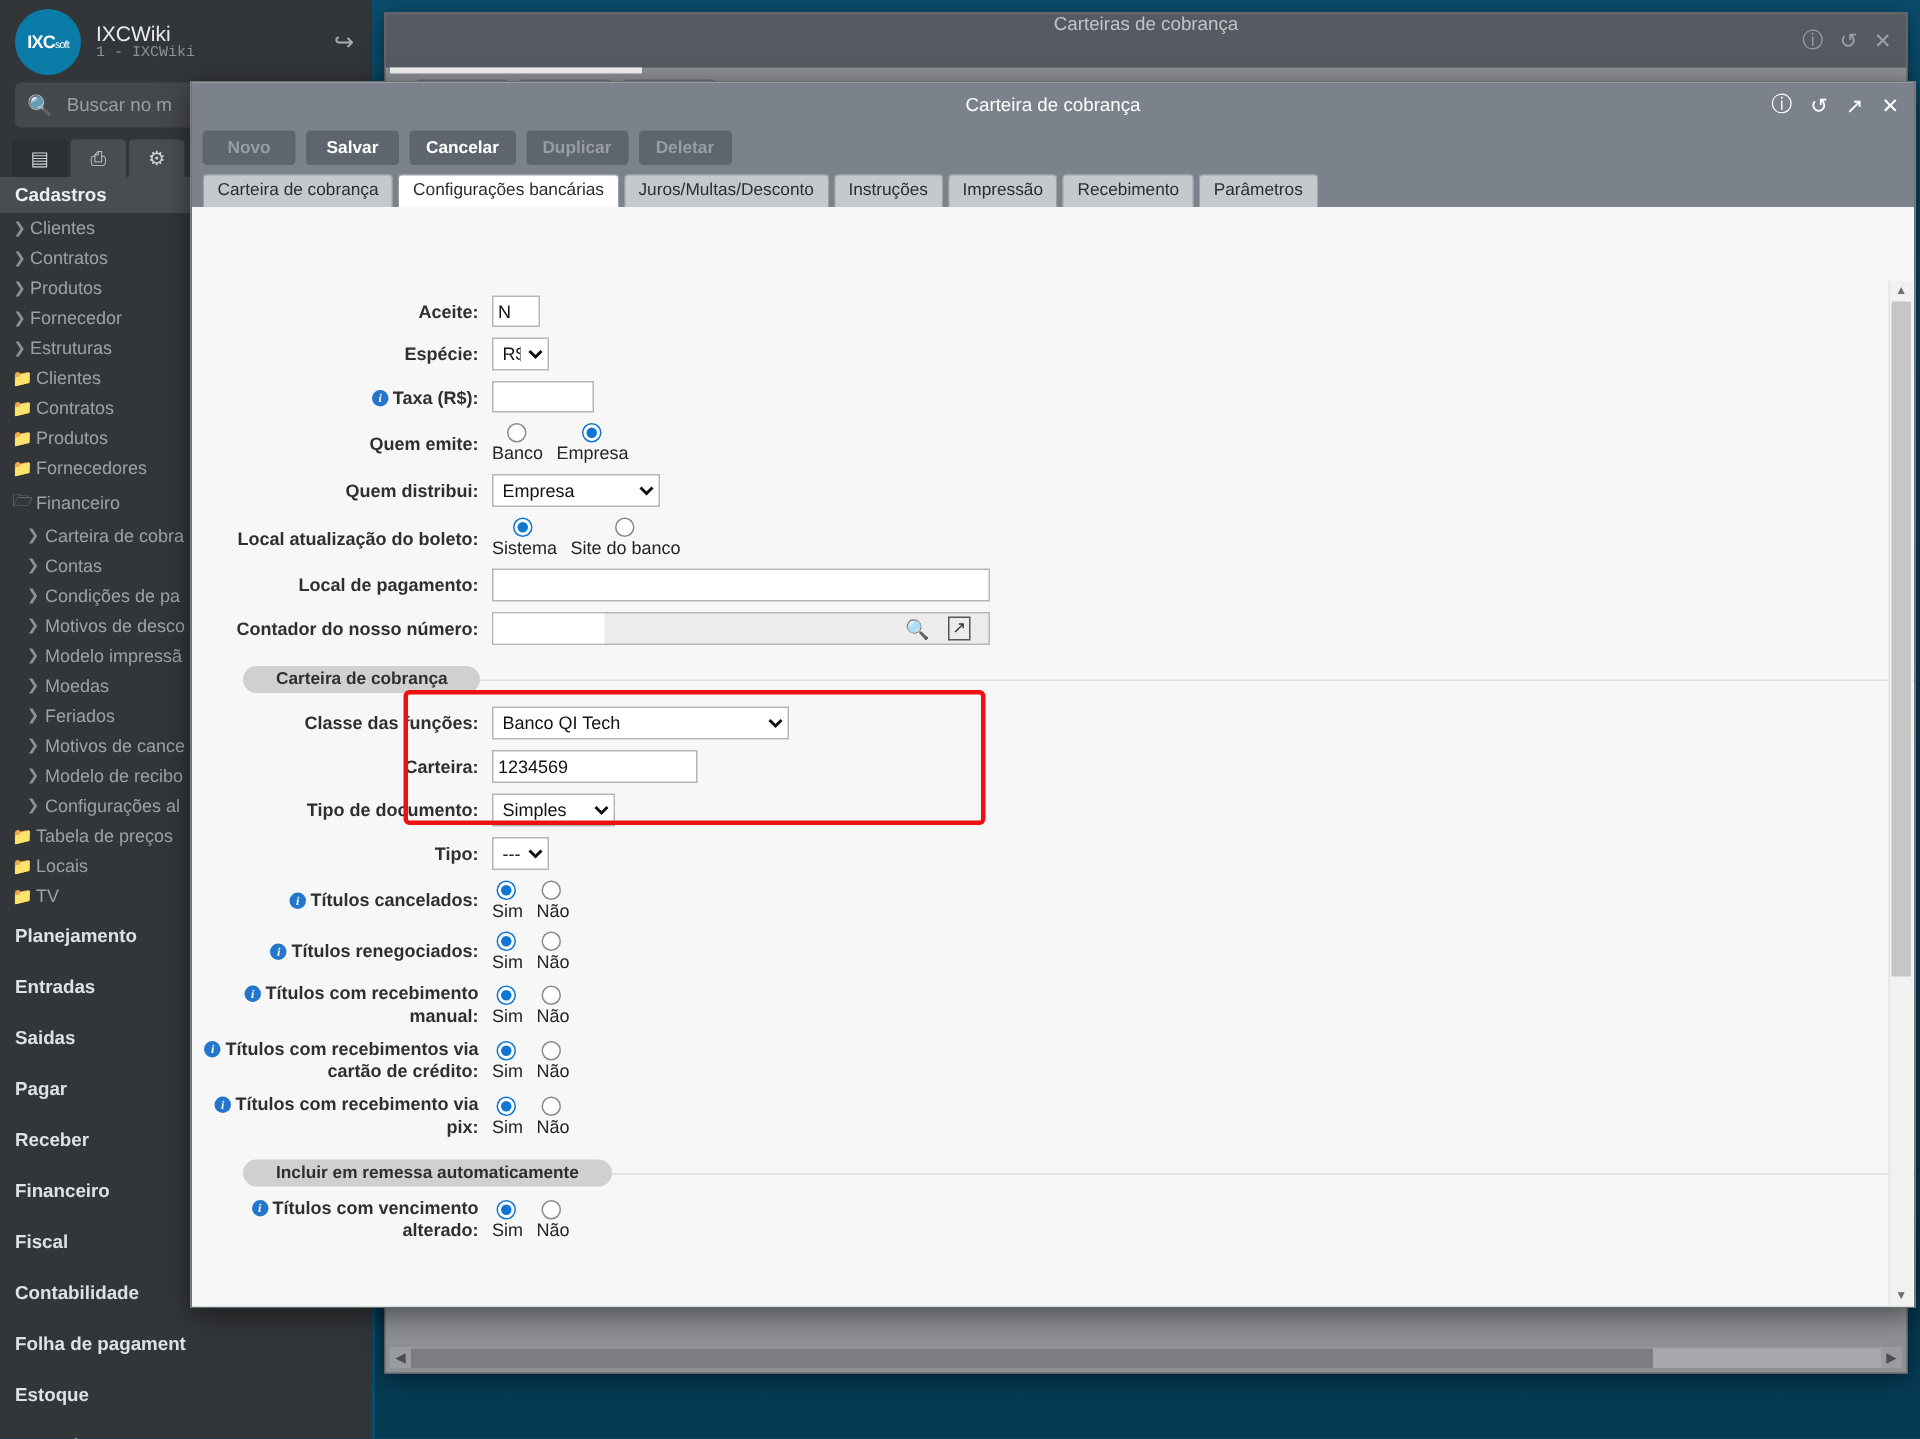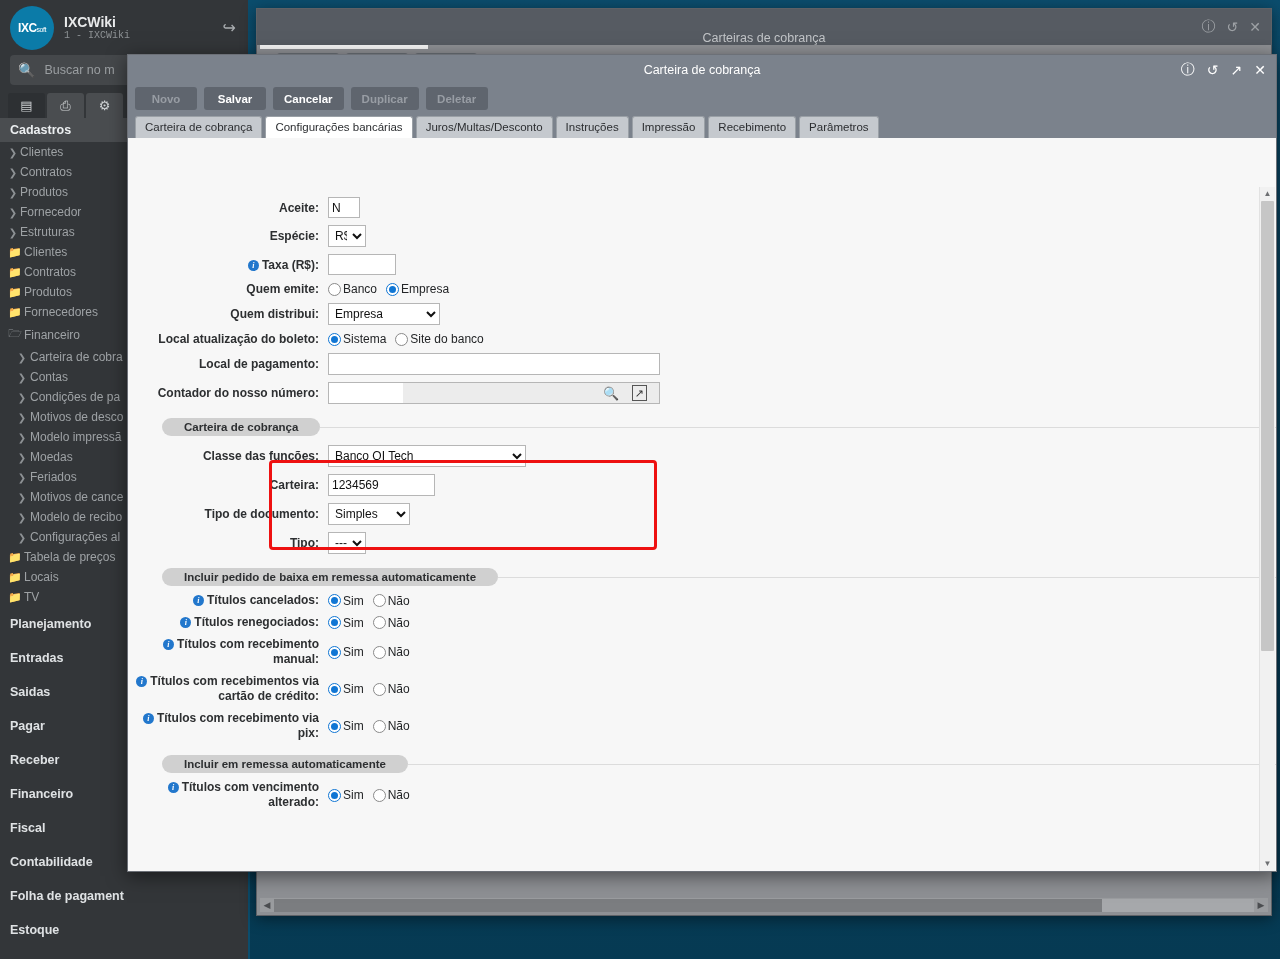--- a/index.html
+++ b/index.html
@@ -28,21 +28,21 @@
     position: relative;
   }
   .logo-circle {
     width: 44px; height: 44px; border-radius: 50%;
     background: #0b7ba8; display: flex; align-items: center; justify-content: center;
     flex: 0 0 44px;
   }
   .logo-text { color: #fff; font-size: 12px; font-weight: bold; letter-spacing: -.5px; }
   .logo-text sub { font-size: 7px; font-weight: normal; vertical-align: baseline; }
   .brand-wrap { margin-left: 10px; line-height: 1.15; }
-  .brand-title { color: #e9eaeb; font-size: 14px; font-weight: bold; }
+  .brand-title { color: #e9eaeb; font-size: 14px; font-weight: normal; }
   .brand-sub { color: #8e9295; font-size: 10px; font-family: Liberation Mono, monospace; }
   #logout-icon {
     position: absolute; right: 12px; top: 18px; color: #a9adb0; font-size: 16px;
   }
 
   #search-wrap { padding: 0 10px; }
   #search-box {
     height: 30px; background: #45484b; border-radius: 4px;
     display: flex; align-items: center; padding: 0 8px;
   }
@@ -80,21 +80,21 @@
   }
 
   
   #bg-window {
     position: absolute; left: 256px; top: 8px; width: 1016px; height: 908px;
     background: #8e9094; border: 1px solid #5e6166;
     box-shadow: 0 3px 14px rgba(0,0,0,.45);
   }
   #bg-window .titlebar {
     height: 36px; background: #565b62; color: #c2c5c8;
-    display: flex; align-items: flex-end; justify-content: center;
+    display: flex; align-items: flex-start; justify-content: center;
     position: relative; font-size: 12.5px;
   }
   #bg-window .titlebar .tb-icons {
     position: absolute; right: 10px; top: 0; height: 36px;
     display: flex; align-items: center; gap: 11px; color: #9da1a5; font-size: 14px;
   }
   #bg-window .bg-toolbar { display: flex; gap: 7px; padding: 8px 20px 0 20px; }
   #bg-window .bg-btn { width: 62px; height: 24px; background: #6b7077; border-radius: 3px; }
   #bg-hscroll {
     position: absolute; left: 3px; right: 3px; bottom: 3px; height: 14px;
@@ -178,21 +178,21 @@
   .fctl { display: flex; align-items: center; }
   input.txt {
     height: 21px; border: 1px solid #b6b6b6; background: #fff;
     font-size: 12px; font-family: inherit; padding: 0 3px; color: #111; outline: 0;
   }
   select.sel {
     height: 22px; border: 1px solid #b6b6b6; background: #fff;
     font-size: 12px; font-family: inherit; color: #111; padding: 0 2px;
   }
   .radio-grp { display: flex; align-items: center; gap: 9px; }
-  .radio-grp label { display: flex; align-items: center; font-size: 12px; color: #232527; cursor: pointer; }
+  .radio-grp label { display: flex; align-items: center; font-size: 12px; color: #232527; cursor: pointer; flex-direction: column; }
   .rad {
     width: 13px; height: 13px; border-radius: 50%;
     border: 1px solid #8a8a8a; background: #fff; margin-right: 2px;
     display: inline-block; position: relative; flex: 0 0 13px;
   }
   .rad.on { border-color: #1076d4; }
   .rad.on::after {
     content: ""; position: absolute; left: 2px; top: 2px;
     width: 7px; height: 7px; border-radius: 50%; background: #1076d4;
   }
@@ -507,21 +507,21 @@
         <div class="fctl">
           <select class="sel" style="width:198px">
             <option>Banco QI Tech</option>
           </select>
         </div>
       </div>
 
       <div class="frow tight">
         <div class="flabel">Carteira:</div>
         <div class="fctl">
-          <input class="txt" style="width: 107px; height: 22px;" value="1234569">
+          <input class="txt" style="width: 137px; height: 22px;" value="1234569">
         </div>
       </div>
 
 
       <div class="frow tight">
         <div class="flabel">Tipo de documento:</div>
         <div class="fctl">
           <select class="sel" style="width:82px">
             <option>Simples</option>
           </select>
@@ -530,24 +530,20 @@
 
       <div class="frow tight">
         <div class="flabel">Tipo:</div>
         <div class="fctl">
           <select class="sel" style="width:38px">
             <option>---</option>
           </select>
         </div>
       </div>
 
-      <div class="section-row">
-        <div class="section-pill">Incluir pedido de baixa em remessa automaticamente</div>
-        <div class="section-line"></div>
-      </div>
 
       <div id="baixa-rows">
           <div class="frow tight">
             <div class="flabel wide2"><span class="info-i">i</span><span>Títulos cancelados:</span></div>
             <div class="fctl radio-grp">
               <label>
                 <span class="rad on"></span>
                 <span>Sim</span>
               </label>
               <label>

